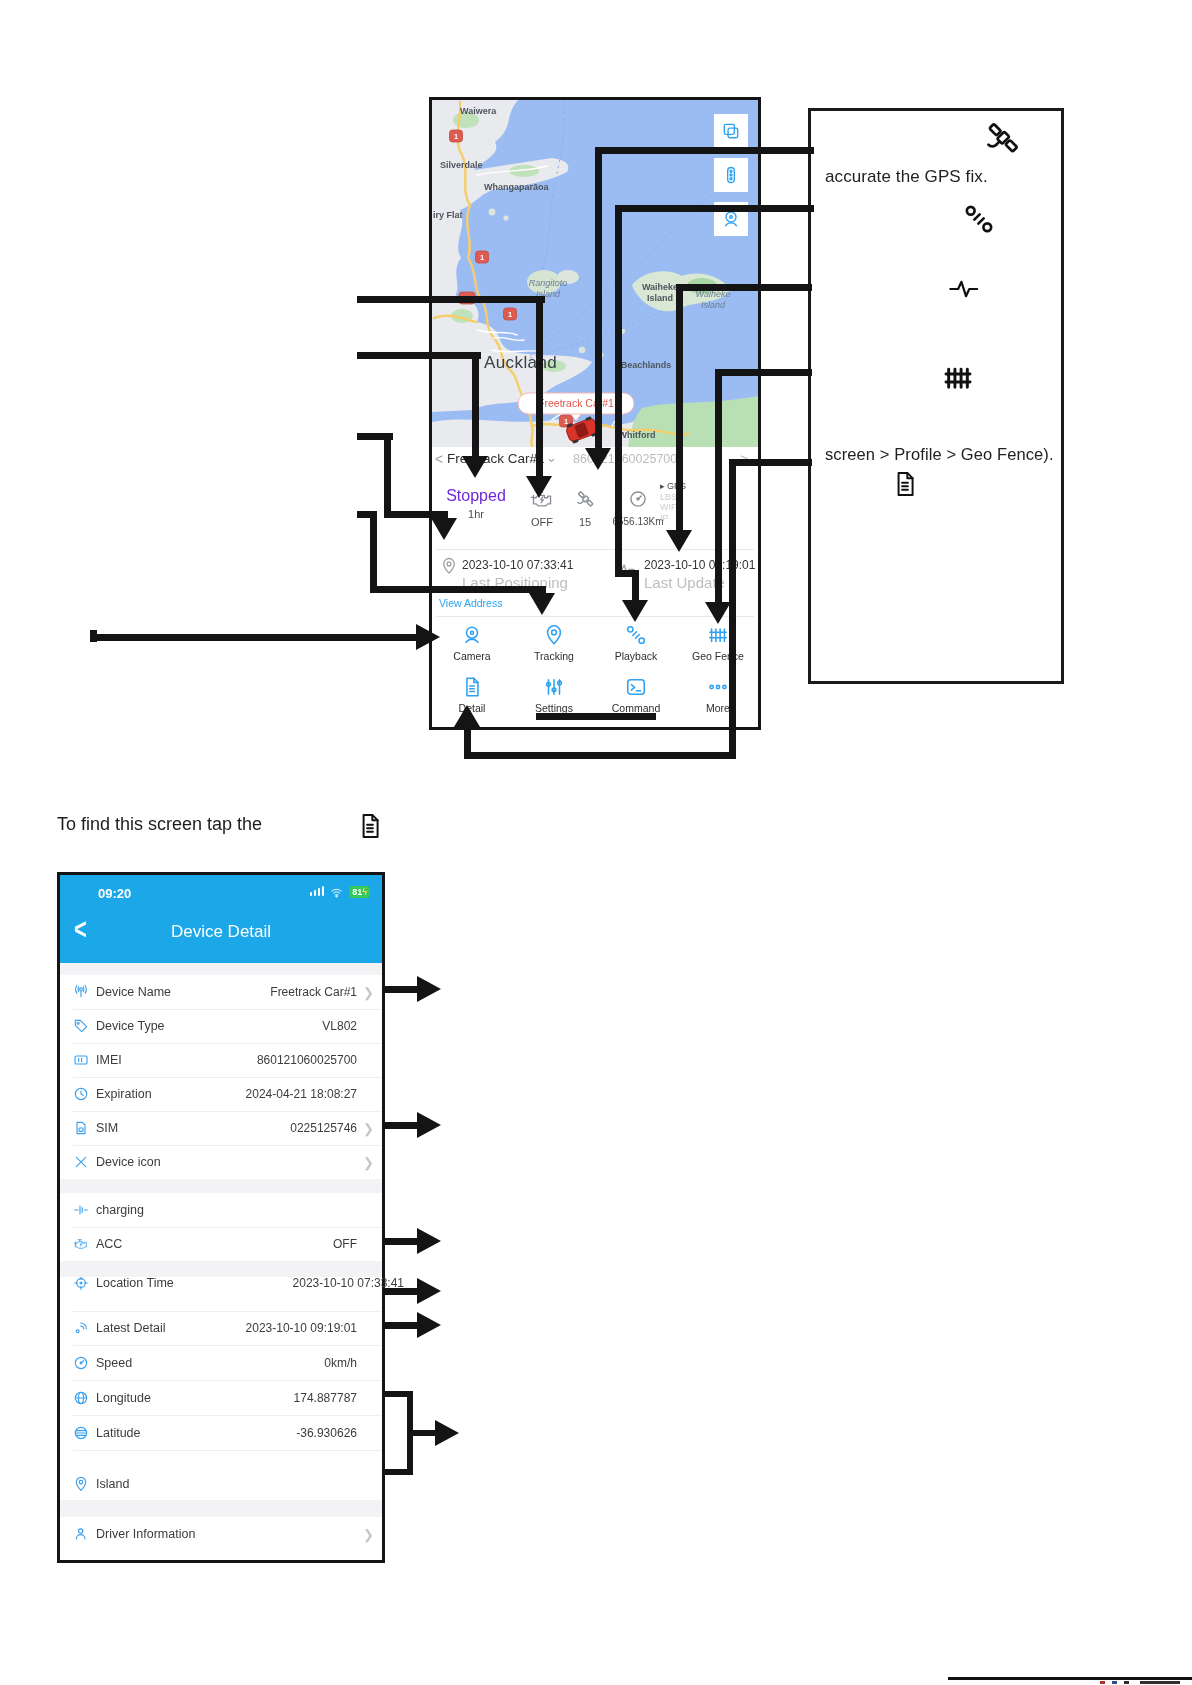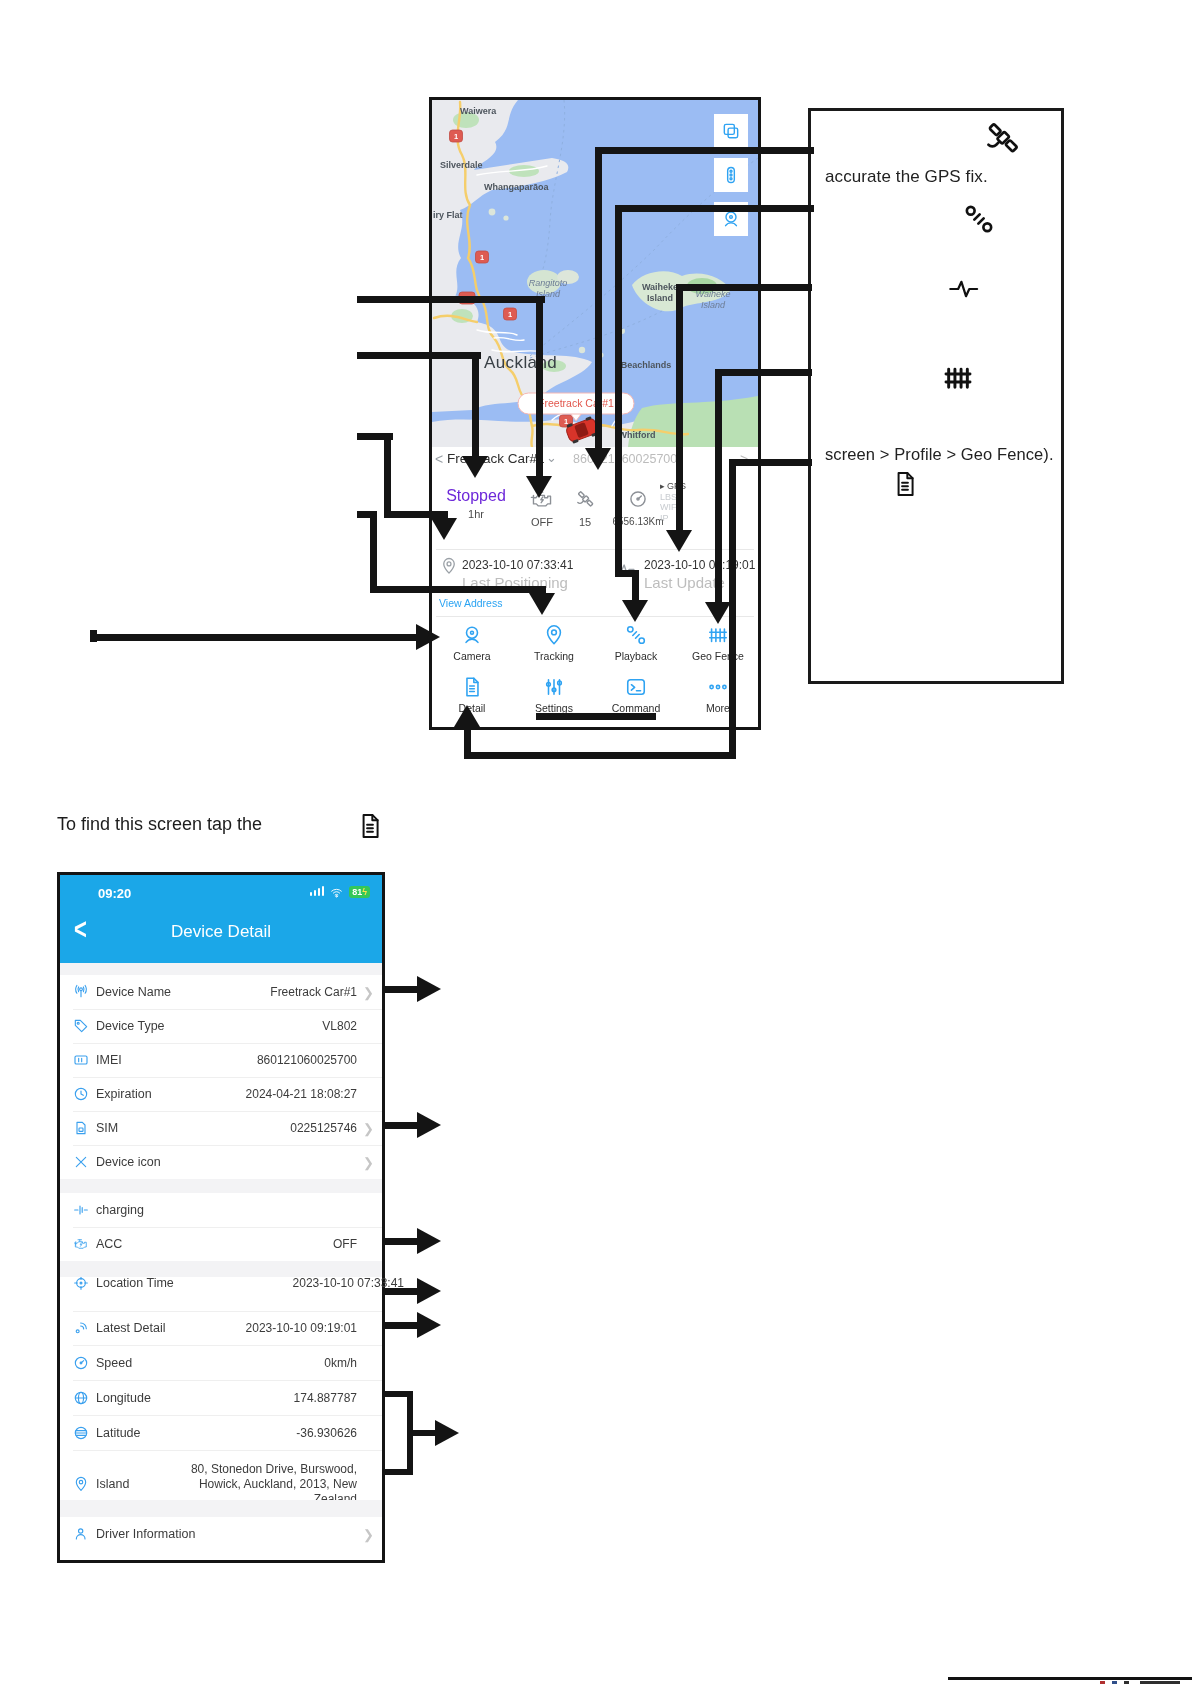--- a/index.html
+++ b/index.html
@@ -564,21 +564,20 @@
           </svg>
           <span class="rlb">Latitude</span>
           <span class="rv">-36.930626</span>
         </div>
         <div class="rsep" style="top: 575px;"></div>
         <div class="detail-row" style="top: 575px; height: 67px;">
           <svg class="icon ric" width="16" height="16" viewBox="0 0 24 24">
             <use href="#i-pin"></use>
           </svg>
           <span class="rlb">Island</span>
-          <span class="rv wrap">80, Stonedon Drive, Burswood, Howick, Auckland, 2013, New Zealand</span>
         </div>
         <div class="detail-row" style="top: 642px; height: 34px;">
           <svg class="icon ric" width="16" height="16" viewBox="0 0 24 24">
             <use href="#i-person"></use>
           </svg>
           <span class="rlb">Driver Information</span>
           <span class="chev">❯</span>
         </div>
         <div class="graygap" style="top: 304px; height: 14px;"></div>
         <div class="graygap" style="top: 386px; height: 16px;"></div>

